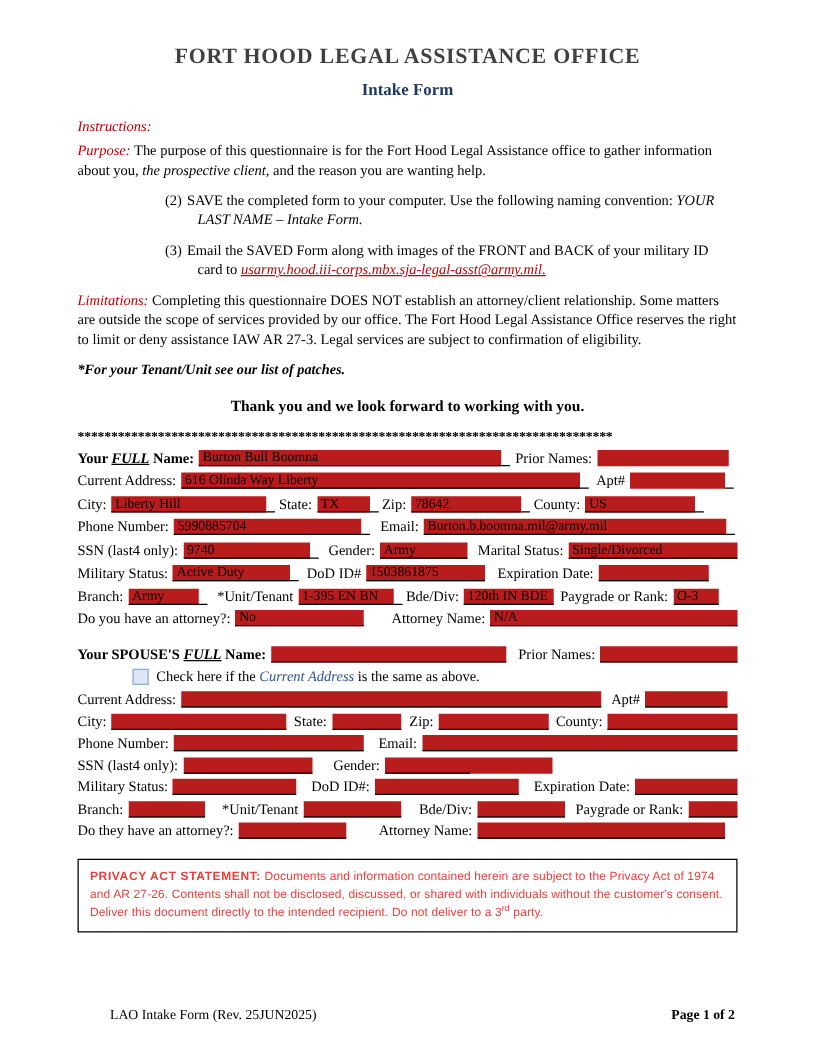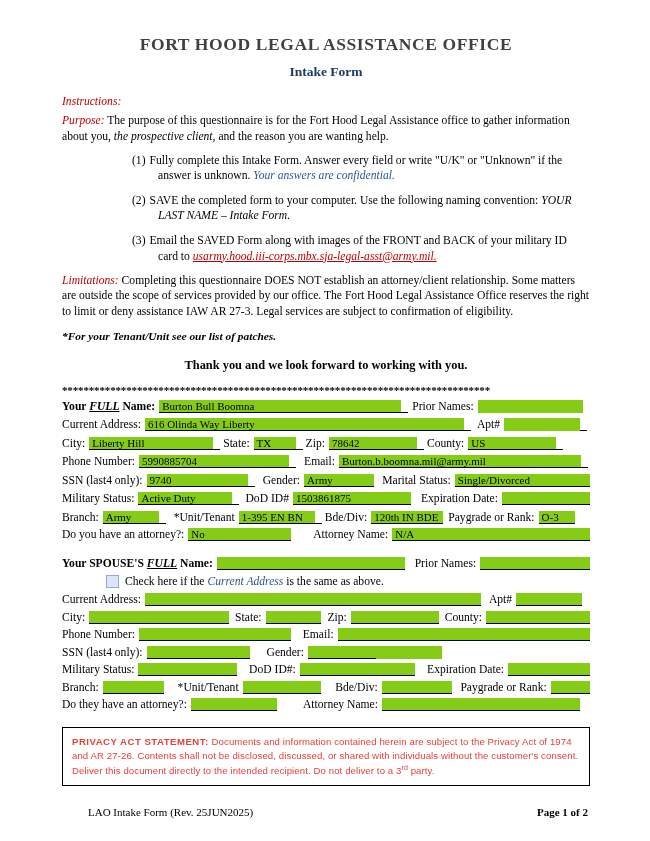--- a/index.html
+++ b/index.html
@@ -118,21 +118,21 @@
     margin-bottom: 4.5px;
     white-space: nowrap;
   }
   .flabel {
     font-weight: bold;
     padding-right: 4px;
     line-height: 13px;
   }
   .flabel.reg { font-weight: normal; }
   .fld {
-    background: #84cc16;
+    background: #b91c1c;
     border-bottom: 1.1px solid #000000;
     height: 13px;
     line-height: 13px;
     font-size: 11px;
     padding: 0 3px;
     box-sizing: border-box;
     overflow: hidden;
     color: #000000;
   }
   .fld.nb { border-bottom: none; }
@@ -205,24 +205,20 @@
 
   <p class="para">
     <span class="lead">Purpose:</span>
     <span>The purpose of this questionnaire is for the Fort Hood Legal Assistance office to gather information about you,</span>
     <span class="ital">the prospective client,</span>
     <span>and the reason you are wanting help.</span>
   </p>
 
   <ol class="instructions">
     <li>
-      <span class="num">(1)</span><span>Fully complete this Intake Form.  Answer every field or write "U/K" or "Unknown" if the answer is unknown.</span>
-      <span class="blue-ital">Your answers are confidential.</span>
-    </li>
-    <li>
       <span class="num">(2)</span><span>SAVE the completed form to your computer.  Use the following naming convention:</span>
       <span class="ital">YOUR LAST NAME – Intake Form.</span>
     </li>
     <li>
       <span class="num">(3)</span><span>Email the SAVED Form along with images of the FRONT and BACK of your military ID card to</span>
       <span class="mail-link">usarmy.hood.iii-corps.mbx.sja-legal-asst@army.mil.</span>
     </li>
   </ol>
 
   <p class="para limit-para">
@@ -291,21 +287,21 @@
       <span class="fld" style="width:72px">Army</span>
       <span class="flabel reg" style="padding-left:8px">Marital Status:</span>
       <span class="fld" style="width:139px">Single/Divorced</span>
     </div>
 
     <div class="frow">
       <span class="flabel reg">Military Status:</span>
       <span class="fld" style="width:94px">Active Duty</span>
       <span class="tick"></span>
       <span class="flabel reg" style="padding-left:6px">DoD ID#</span>
-      <span class="fld" style="width:118px">1503861875</span>
+      <span class="fld" style="width:95px">1503861875</span>
       <span class="flabel reg" style="padding-left:10px">Expiration Date:</span>
       <span class="fld" style="width:88px"></span>
     </div>
 
     <div class="frow">
       <span class="flabel reg">Branch:</span>
       <span class="fld" style="width:56px">Army</span>
       <span class="tick"></span>
       <span class="flabel reg" style="padding-left:8px">*Unit/Tenant</span>
       <span class="fld" style="width:76px">1-395 EN BN</span>

